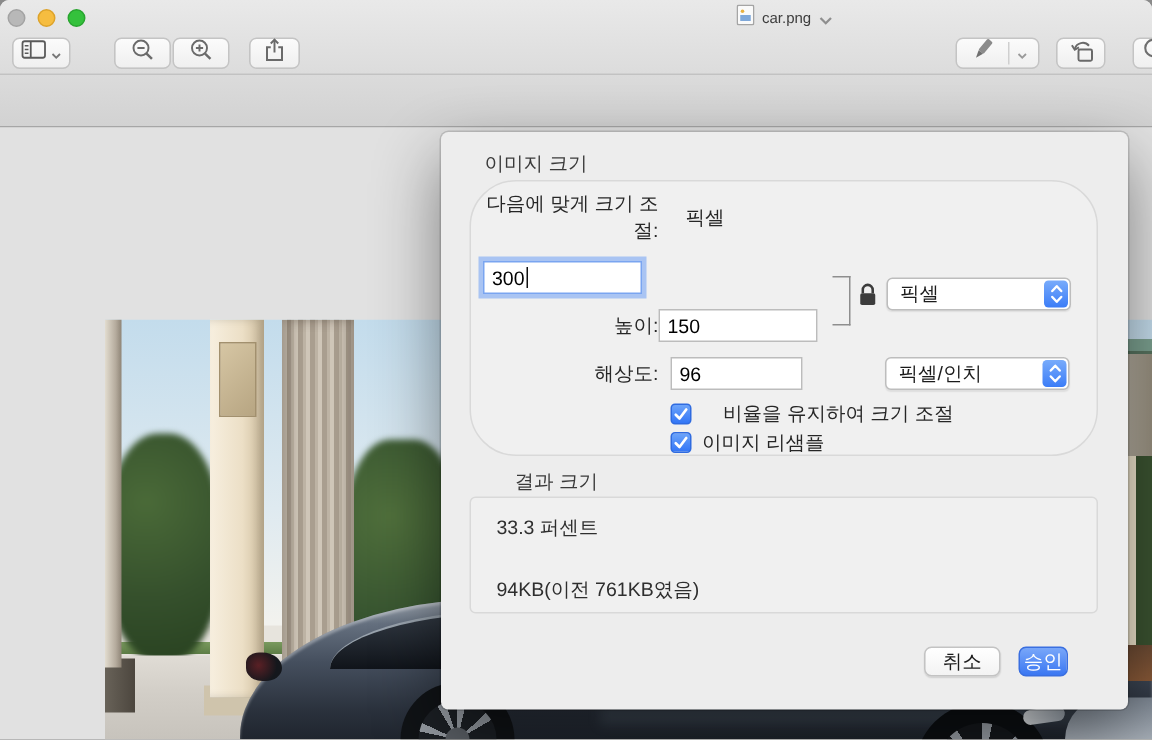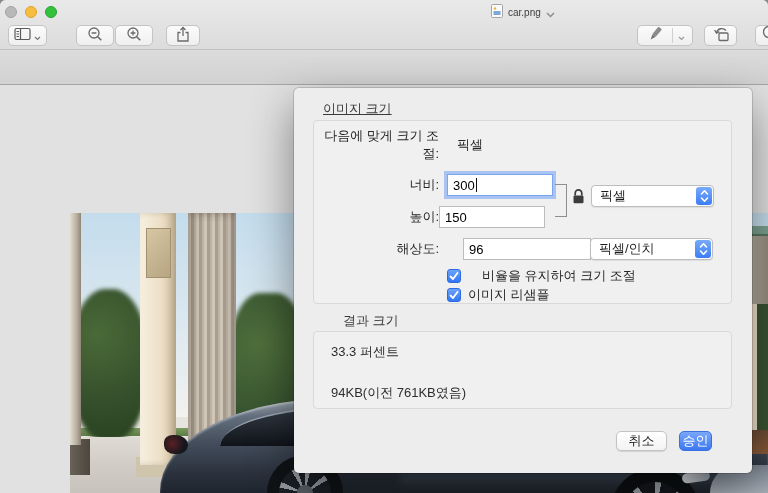--- a/index.html
+++ b/index.html
@@ -254,30 +254,29 @@
       <div style="left:612px;top:259px;width:28px;height:10px;border-radius:5px;transform:rotate(-8deg);background:linear-gradient(90deg,#e3e7ea,#9fa8b2);"></div>
       <div style="left:640px;top:252px;width:58px;height:28px;border-top-left-radius:30px;background:linear-gradient(180deg,#7e8894,#a9b1ba);"></div>
       <div style="left:680px;top:13px;width:18px;height:10px;background:#7ba08f;border-bottom:2px solid #57735f;box-sizing:border-box;"></div>
       <div style="left:680px;top:23px;width:18px;height:68px;background:linear-gradient(90deg,#b9b2a4,#948c7c);"></div>
       <div style="left:680px;top:91px;width:18px;height:126px;background:linear-gradient(90deg,#efe5cd 0 7px,#3a5230 7px);"></div>
       <div style="left:680px;top:217px;width:18px;height:24px;background:linear-gradient(180deg,#6b4a33,#8a5a38);"></div>
     </div>
   </div>
 
   <div id="dialog">
-    <div class="sec-title" style="left:29px;top:12px;text-decoration:underline;">이미지 크기</div>
-
-    <div class="gbox" style="top:32px;height:184px;">
+    <div class="sec-title" style="left:29px;top:12px;">이미지 크기</div>
+
+    <div class="gbox" style="top:32px;height:184px;border-radius:31px;">
       <div class="row" style="left:0;top:13px;">
         <div class="rlabel">다음에 맞게 크기 조절:</div>
         <span style="font-size:13px;color:#262626;margin-left:18px;">픽셀</span>
       </div>
 
       <div class="row" style="left:0;top:53px;">
-        <div class="rlabel">너비:</div>
         <div class="field focus" style="width:106px;margin-left:8px;text-align:center;">
           <span>300</span>
             <span class="caret"></span>
         </div>
       </div>
 
       <div class="row" style="left:0;top:85px;">
         <div class="rlabel">높이:</div>
         <div class="field" style="width:106px;margin-left:0;">
           <span>150</span>
@@ -295,21 +294,21 @@
         <span class="stepper">
             <svg width="9" height="14" viewBox="0 0 9 14">
               <polyline points="1.5,5 4.5,1.8 7.5,5" fill="none" stroke="#fff" stroke-width="1.6" stroke-linecap="round" stroke-linejoin="round"></polyline>
               <polyline points="1.5,9 4.5,12.2 7.5,9" fill="none" stroke="#fff" stroke-width="1.6" stroke-linecap="round" stroke-linejoin="round"></polyline>
             </svg>
           </span>
       </div>
 
       <div class="row" style="left:0;top:117px;">
         <div class="rlabel">해상도:</div>
-        <div class="field" style="width:128px;margin-left:24px;">
+        <div class="field" style="width:88px;margin-left:8px;">
           <span>96</span>
         </div>
       </div>
       <div class="popup" style="position:absolute;left:276px;top:117px;width:123px;">
         <span>픽셀/인치</span>
         <span class="stepper">
             <svg width="9" height="14" viewBox="0 0 9 14">
               <polyline points="1.5,5 4.5,1.8 7.5,5" fill="none" stroke="#fff" stroke-width="1.6" stroke-linecap="round" stroke-linejoin="round"></polyline>
               <polyline points="1.5,9 4.5,12.2 7.5,9" fill="none" stroke="#fff" stroke-width="1.6" stroke-linecap="round" stroke-linejoin="round"></polyline>
             </svg>

